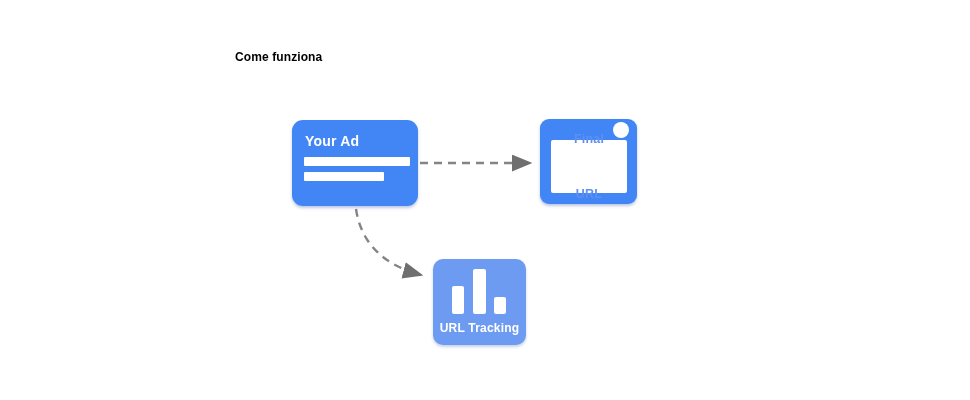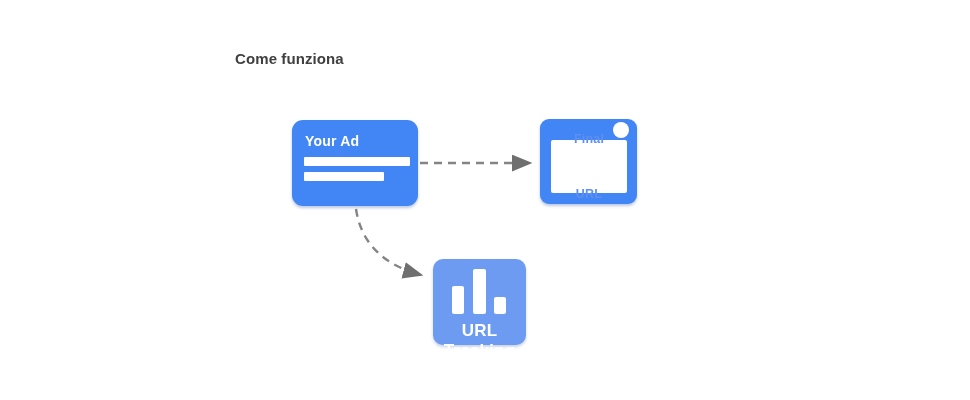--- a/index.html
+++ b/index.html
@@ -8,23 +8,23 @@
     width: 970px; height: 400px;
     font-family: "Liberation Sans", sans-serif;
     position: relative;
     overflow: hidden;
   }
   .canvas { position: relative; width: 970px; height: 400px; }
 
   .page-title {
     position: absolute;
     left: 235px; top: 50px;
-    font-size: 15px;
+    font-size: 12px;
     font-weight: bold;
-    color: #404040;
+    color: #000000;
     letter-spacing: 0.1px;
   }
 
   .node {
     position: absolute;
     border-radius: 11px;
     background: #4285F4;
     box-shadow: 0 2px 3px rgba(32, 75, 160, 0.30);
   }
 
@@ -70,21 +70,21 @@
   .chart-bar {
     position: absolute;
     background: #ffffff; border-radius: 2px;
   }
   .chart-bar.bar-1 { left: 19px; top: 27px; width: 12px; height: 28px; }
   .chart-bar.bar-2 { left: 40px; top: 10px; width: 13px; height: 45px; }
   .chart-bar.bar-3 { left: 61px; top: 38px; width: 12px; height: 17px; }
   .tracking-label {
     position: absolute; left: 0; top: 62px; width: 100%;
     text-align: center;
-    color: #ffffff; font-size: 17px; font-weight: bold;
+    color: #ffffff; font-size: 12px; font-weight: bold;
     letter-spacing: 0.2px;
   }
 
   
   .arrow-layer {
     position: absolute; left: 0; top: 0;
     width: 970px; height: 400px;
     pointer-events: none;
   }
 </style>

